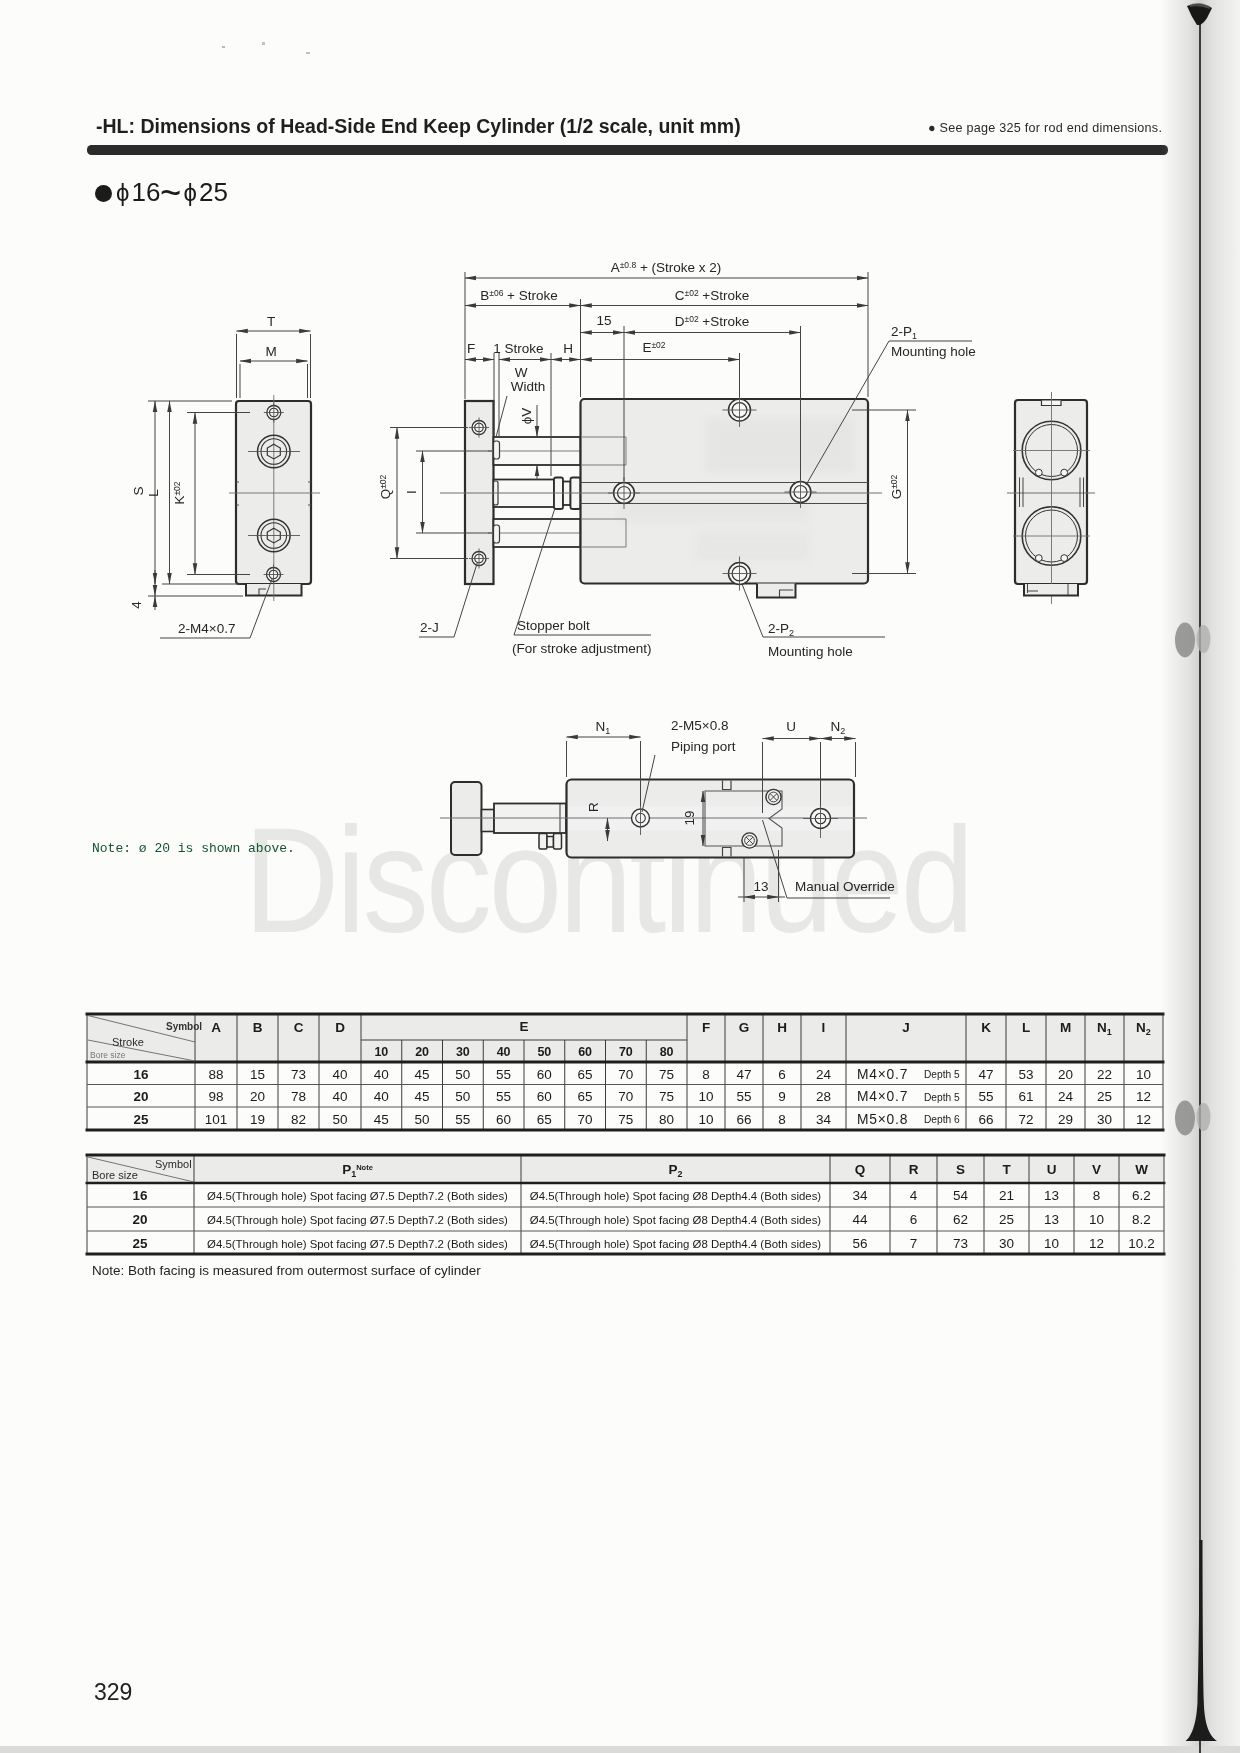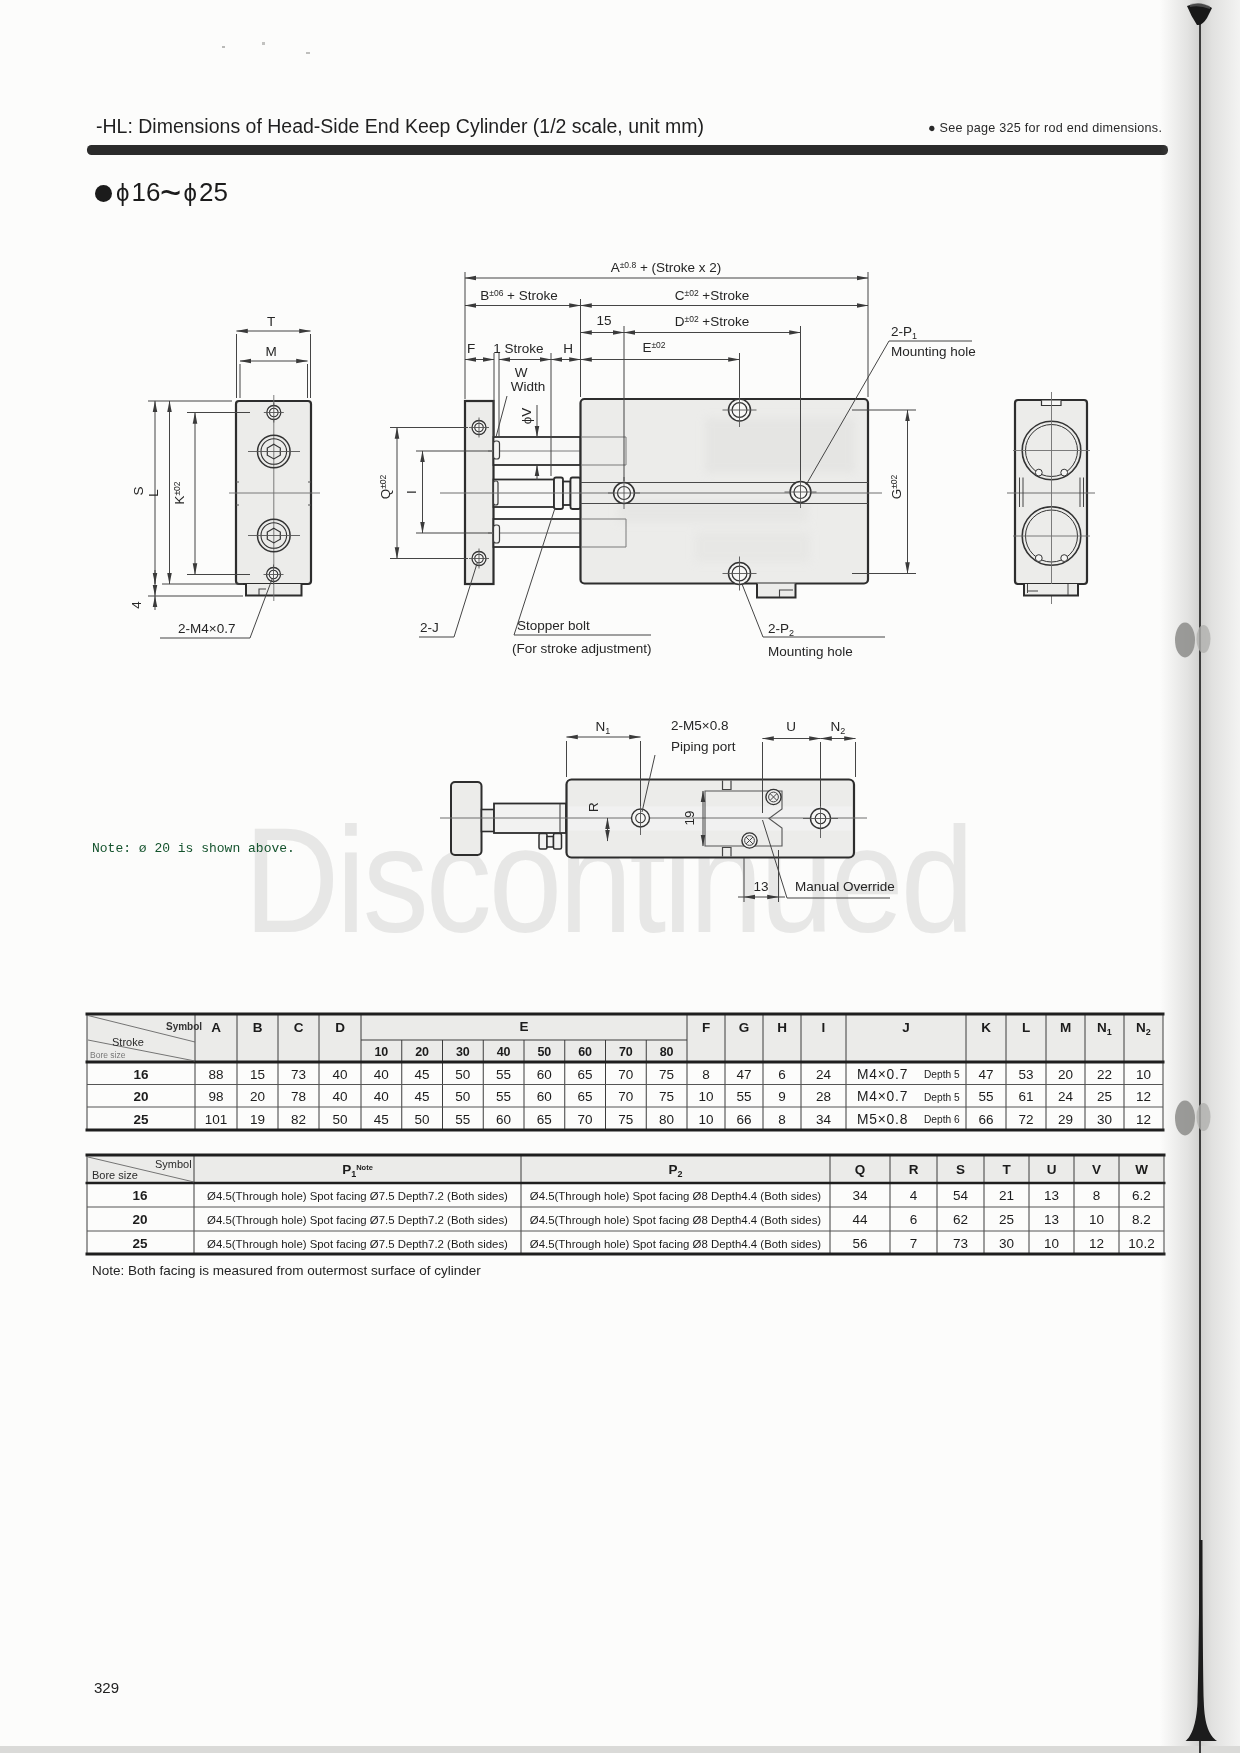--- a/index.html
+++ b/index.html
@@ -5,34 +5,34 @@
   html,body{margin:0;padding:0;}
   body{width:1240px;height:1753px;position:relative;background:#fcfcfb;-webkit-font-smoothing:antialiased;
        font-family:"Liberation Sans", sans-serif;overflow:hidden;}
   .abs{position:absolute;}
 </style>
 </head>
 <body>
 
 <div class="abs" style="left:244px;top:813px;font-size:132px;color:#e7e7e6;letter-spacing:-3px;z-index:1;"><span style="display:inline-block;transform:scaleY(1.14);transform-origin:0 88%;">Discontinued</span></div>
 
-<div class="abs" style="left:96px;top:115px;font-size:19.5px;font-weight:normal;color:#1f1f1f;z-index:3;white-space:nowrap;">-HL: Dimensions of Head-Side End Keep Cylinder (1/2 scale, unit mm)</div>
+<div class="abs" style="left:96px;top:115px;font-size:19.5px;font-weight:bold;color:#1f1f1f;z-index:3;white-space:nowrap;">-HL: Dimensions of Head-Side End Keep Cylinder (1/2 scale, unit mm)</div>
 
 <div class="abs" style="left:87px;top:145px;width:1081px;height:9.5px;background:#2b2b2b;border-radius:4.5px;z-index:3;"></div>
 
 <div class="abs" style="left:928px;top:121px;font-size:12.6px;letter-spacing:0.25px;color:#2a2a2a;z-index:3;white-space:nowrap;">● See page 325 for rod end dimensions.</div>
 
 <div class="abs" style="left:95px;top:185px;width:17px;height:17px;border-radius:50%;background:#1b1b1b;z-index:3;"></div>
 <div class="abs" style="left:116px;top:177px;font-size:26px;color:#1b1b1b;z-index:3;white-space:nowrap;"><span style="font-size:24px;">ϕ</span><span style="margin-left:2px;">16</span><span style="display:inline-block;transform:scale(1.4,1.55);margin:0 3px;">~</span><span style="font-size:24px;margin-left:2px;">ϕ</span><span style="margin-left:2px;">25</span></div>
 
 <div class="abs" style="left:92px;top:841px;font-size:13px;color:#14532d;z-index:3;white-space:nowrap;font-family:Liberation Mono, monospace;">Note: ø 20 is shown above.</div>
 
 <div class="abs" style="left:92px;top:1263px;font-size:13.5px;color:#242424;z-index:3;white-space:nowrap;">Note: Both facing is measured from outermost surface of cylinder</div>
 
-<div class="abs" style="left:94px;top:1679px;font-size:15px;color:#222;z-index:3;">329</div>
+<div class="abs" style="left:94px;top:1679px;font-size:23px;color:#222;z-index:3;">329</div>
 
 <div class="abs" style="left:222px;top:46px;width:3px;height:2px;background:#b9b9b7;z-index:3;"></div>
 <div class="abs" style="left:262px;top:42px;width:3px;height:3px;background:#c2c2c0;z-index:3;"></div>
 <div class="abs" style="left:306px;top:52px;width:4px;height:2px;background:#bfbfbd;z-index:3;"></div>
 
 <svg id="main" class="abs" style="left:0;top:0;z-index:2;" width="1240" height="1753" viewBox="0 0 1240 1753">
 <defs>
 <marker id="ar" viewBox="0 0 12 6" refX="11.3" refY="3" markerWidth="12" markerHeight="6" orient="auto-start-reverse">
         <path d="M0,0.7 L11.8,3 L0,5.3 Z" fill="#3a3a3a"></path>
       </marker>

